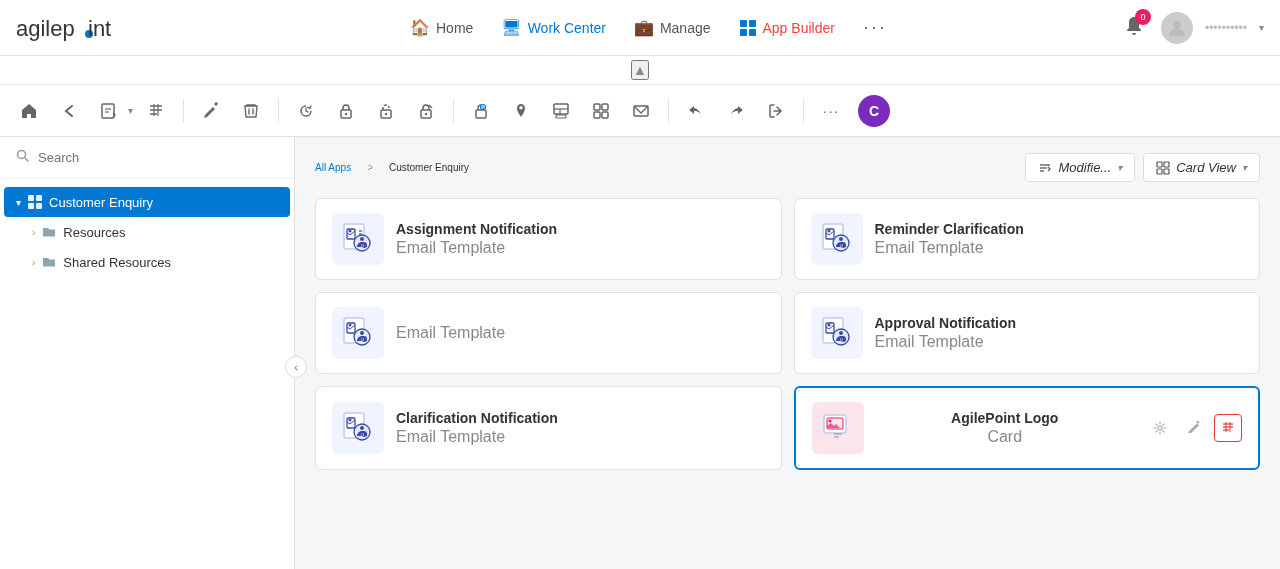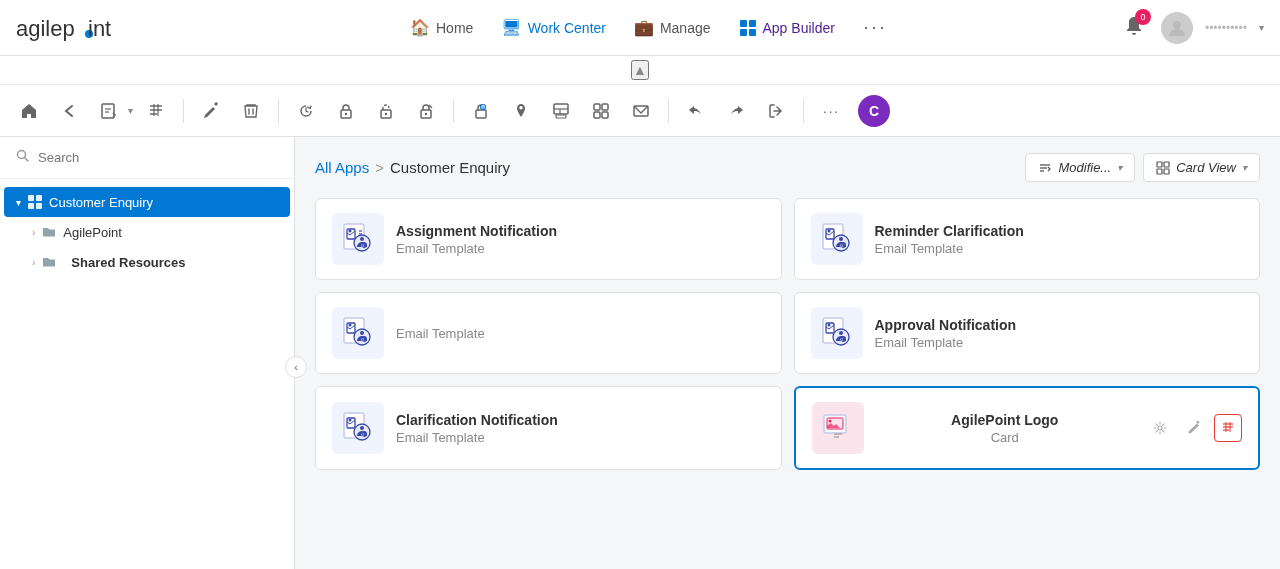--- a/index.html
+++ b/index.html
@@ -72,21 +72,21 @@
     .tree-chevron { font-size: 10px; color: #888; }
     .tree-item.selected .tree-chevron { color: #fff; }
     .sub-item { padding-left: 32px; }
 
     
     .content { flex: 1; overflow-y: auto; padding: 0; background: #f5f6f8; }
     .content-header {
       display: flex; align-items: center; justify-content: space-between;
       padding: 16px 20px; background: #f5f6f8;
     }
-    .breadcrumb { display: flex; align-items: center; gap: 6px; font-size: 15px; }
+    .breadcrumb { display: flex; align-items: center; gap: 16px; font-size: 10px; }
     .breadcrumb-link { color: #0078d4; cursor: pointer; }
     .breadcrumb-sep { color: #999; }
     .breadcrumb-current { color: #333; font-weight: 500; }
     .header-controls { display: flex; align-items: center; gap: 8px; }
     .sort-btn, .view-btn {
       display: flex; align-items: center; gap: 6px;
       background: #fff; border: 1px solid #ddd; border-radius: 4px;
       padding: 6px 12px; cursor: pointer; font-size: 13px; color: #333; font-style: italic;
     }
 
@@ -102,21 +102,21 @@
     }
     .card.selected-card { border: 2px solid #0078d4; text-align: center; }
     .card-icon-wrap {
       width: 52px; height: 52px; background: #f0f4ff;
       border-radius: 6px; display: flex; align-items: center;
       justify-content: center; flex-shrink: 0;
     }
     .card-icon-svg { width: 36px; height: 36px; }
     .card-info { flex: 1; }
     .card-title { font-size: 14px; font-weight: 600; color: #333; margin-bottom: 2px; }
-    .card-subtitle { font-size: 13px; color: #888; }
+    .card-subtitle { font-size: 16px; color: #888; }
     .card-actions { display: flex; gap: 6px; align-items: center; }
     .card-action-btn {
       width: 28px; height: 28px; border-radius: 4px;
       display: flex; align-items: center; justify-content: center;
       cursor: pointer; font-size: 14px; color: #888; background: transparent; border: none;
     }
     .card-action-btn.active-action { color: #e53935; border: 1px solid #e53935; }
 
     
     .sidebar-wrapper { position: relative; display: flex; }
@@ -154,21 +154,21 @@
       <span class="nav-icon">💼</span>
       <span>Manage</span>
     </a>
     <a class="nav-item">
       <svg width="18" height="18" viewBox="0 0 18 18">
         <rect x="1" y="1" width="7" height="7" fill="#0078d4" rx="1"></rect>
         <rect x="10" y="1" width="7" height="7" fill="#0078d4" rx="1"></rect>
         <rect x="1" y="10" width="7" height="7" fill="#0078d4" rx="1"></rect>
         <rect x="10" y="10" width="7" height="7" fill="#0078d4" rx="1"></rect>
       </svg>
-      <span style="color:#4c1d95;font-weight:500;">App Builder</span>
+      <span style="color:#ef4444;font-weight:500;">App Builder</span>
     </a>
     <span class="more-dots">···</span>
   </div>
 
   <div class="nav-right">
     <div class="notification-btn">
       <svg width="22" height="22" viewBox="0 0 22 22">
         <path d="M11 2C8.2 2 6 4.2 6 7v6l-2 2v1h14v-1l-2-2V7c0-2.8-2.2-5-5-5zm0 18c1.1 0 2-.9 2-2H9c0 1.1.9 2 2 2z" fill="#666"></path>
       </svg>
       <span class="notif-badge">0</span>
@@ -343,29 +343,29 @@
             <rect x="9" y="9" width="6" height="6" rx="1" fill="white" opacity="0.9"></rect>
           </svg>
           <span class="tree-label">Customer Enquiry</span>
         </div>
 
         <div class="tree-item sub-item">
           <span class="tree-chevron" style="color:#999;">›</span>
           <svg width="16" height="16" viewBox="0 0 16 16">
             <path d="M2 4h5l1.5 1.5H14v7H2V4z" fill="#90a4ae"></path>
           </svg>
-          <span class="tree-label" style="font-weight:400; color:#333;">AgilePoint</span>
+          <span class="tree-label" style="font-weight:400; color:#333;">Resources</span>
         </div>
 
         <div class="tree-item sub-item">
           <span class="tree-chevron" style="color:#999;">›</span>
           <svg width="16" height="16" viewBox="0 0 16 16">
             <path d="M2 4h5l1.5 1.5H14v7H2V4z" fill="#90a4ae"></path>
           </svg>
-          <span class="tree-label" style="font-weight:700; color:#333;margin-left:8px;">Shared Resources</span>
+          <span class="tree-label" style="font-weight:400; color:#333;">Shared Resources</span>
         </div>
       </div>
     </div>
 
     <div class="sidebar-toggle">‹</div>
   </div>
 
   <div class="content">
 
     <div class="content-header">

